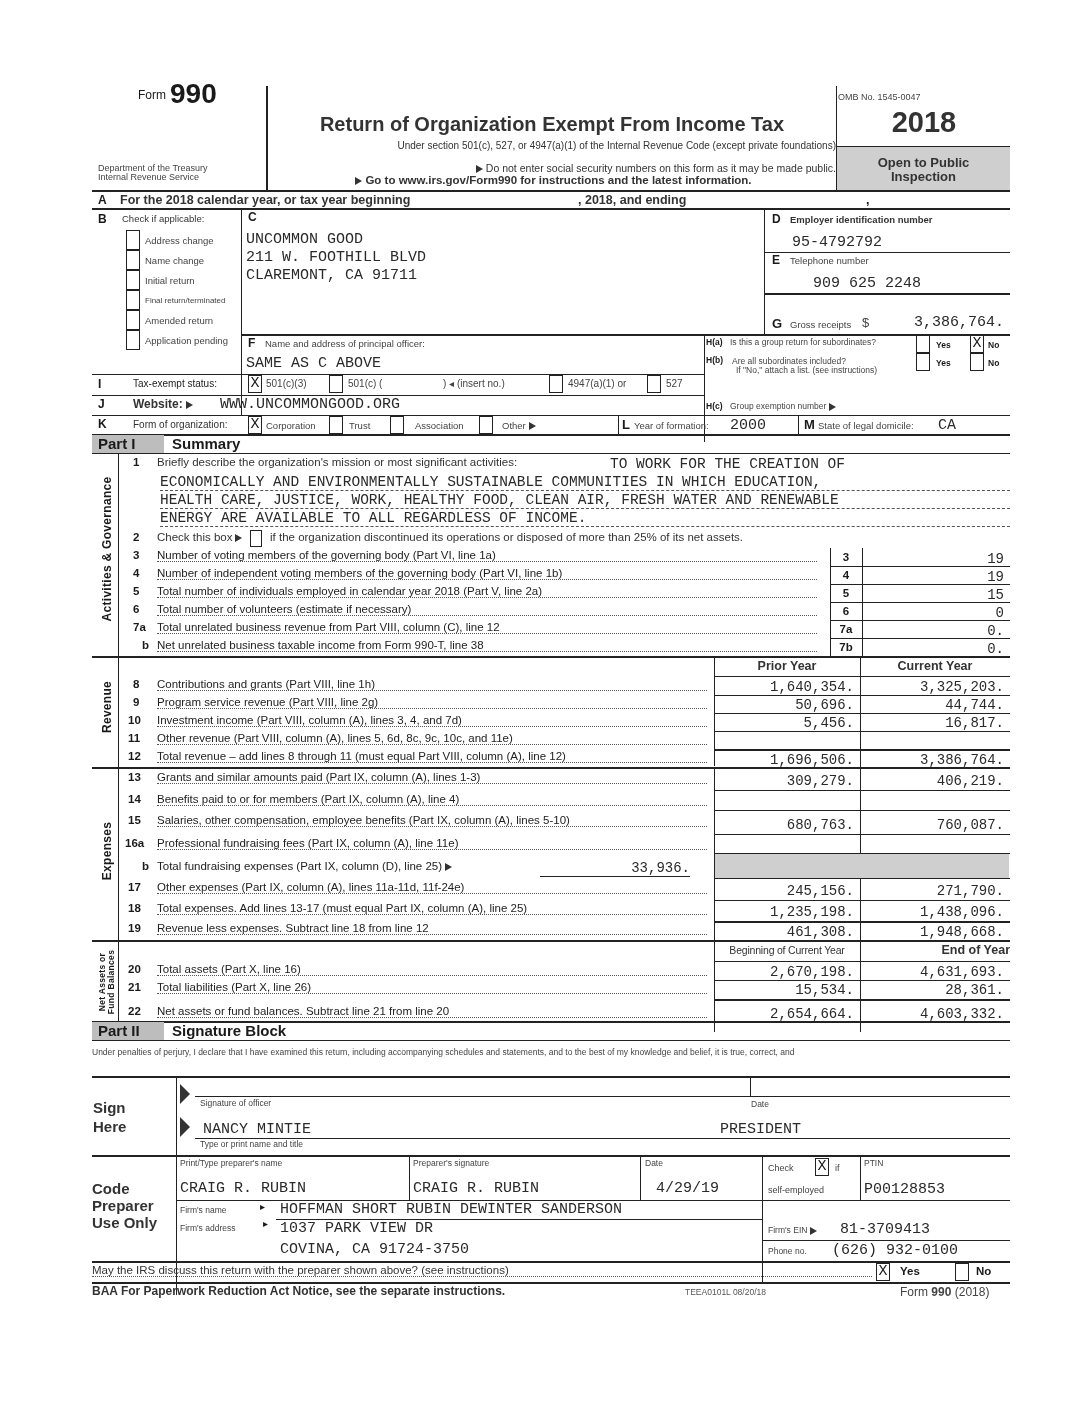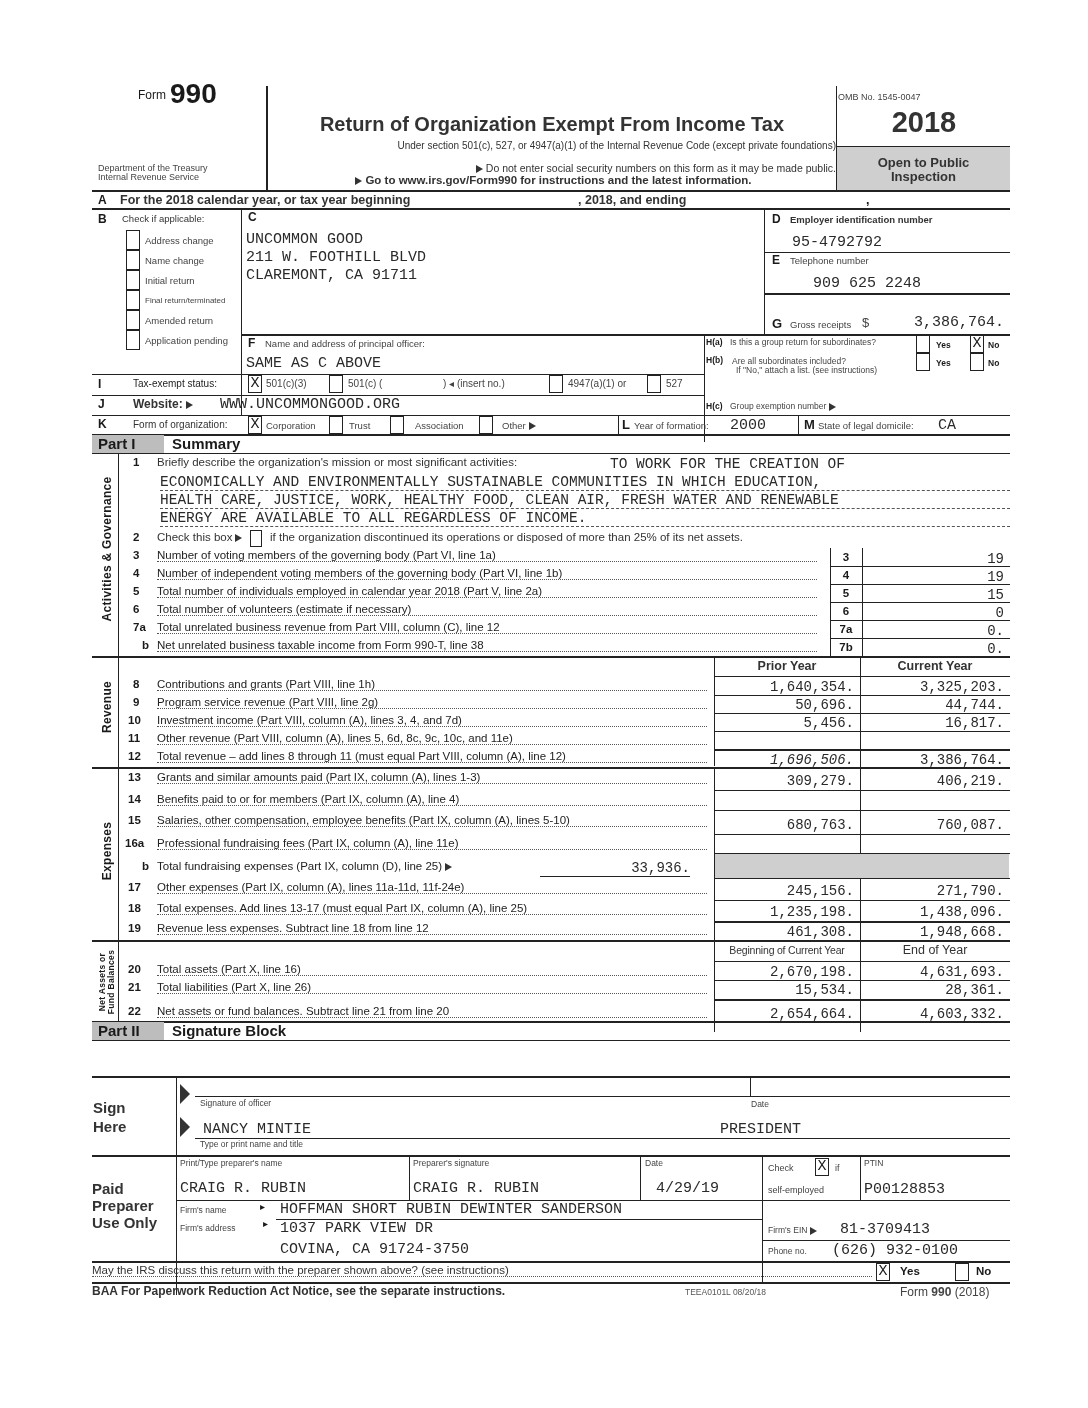--- a/index.html
+++ b/index.html
@@ -305,21 +305,21 @@
   <div>
     <div class="abs num" style="left:128px;top:732px;">11</div>
     <div class="row-desc dots" style="left:157px;top:732px;width:550px;">Other revenue (Part VIII, column (A), lines 5, 6d, 8c, 9c, 10c, and 11e)</div>
     <div class="val" style="left:714px;top:733px;width:140px;"></div>
     <div class="val" style="left:860px;top:733px;width:144px;"></div>
   </div>
   <div class="hl2" style="left:714px;top:749px;width:296px;"></div>
   <div>
     <div class="abs num" style="left:128px;top:750px;">12</div>
     <div class="row-desc dots" style="left:157px;top:750px;width:550px;">Total revenue – add lines 8 through 11 (must equal Part VIII, column (A), line 12)</div>
-    <div class="val" style="left:714px;top:752px;width:140px;font-style:italic;">1,696,506.</div>
+    <div class="val" style="left:714px;top:752px;width:140px;">1,696,506.</div>
     <div class="val" style="left:860px;top:752px;width:144px;">3,386,764.</div>
   </div>
 </div>
 
 <div class="hl2" style="left:92px;top:767px;width:918px;"></div>
 
 <div class="vl" style="left:714px;top:767px;height:265px;"></div>
 <div>
   <div>
     <div class="abs num" style="left:128px;top:771px;">13</div>
@@ -370,21 +370,21 @@
     <div class="abs num" style="left:128px;top:922px;">19</div>
     <div class="row-desc dots" style="left:157px;top:922px;width:550px;">Revenue less expenses. Subtract line 18 from line 12</div>
     <div class="val" style="left:714px;top:924px;width:140px;">461,308.</div>
     <div class="val" style="left:860px;top:924px;width:144px;">1,948,668.</div>
   </div>
 </div>
 
 <div class="hl2" style="left:92px;top:940px;width:918px;"></div>
 
 <div class="abs" style="left:714px;top:944px;width:146px;text-align:center;font-size:10.5px;color:#333;letter-spacing:-0.2px;">Beginning of Current Year</div>
-<div class="abs" style="left:860px;top:943px;width:150px;text-align:center;font-size:12.5px;font-weight:normal;color:#333;">End of Year</div>
+<div class="abs" style="left:860px;top:943px;width:150px;text-align:right;font-size:12.5px;font-weight:bold;color:#333;">End of Year</div>
 <div class="hl" style="left:714px;top:961px;width:296px;"></div>
 <div>
   <div>
     <div class="abs num" style="left:128px;top:963px;">20</div>
     <div class="row-desc dots" style="left:157px;top:963px;width:550px;">Total assets (Part X, line 16)</div>
     <div class="val" style="left:714px;top:964px;width:140px;">2,670,198.</div>
     <div class="val" style="left:860px;top:964px;width:144px;">4,631,693.</div>
   </div>
   <div class="hl" style="left:714px;top:980px;width:296px;"></div>
   <div>
@@ -404,20 +404,21 @@
 
 <div class="hl2" style="left:92px;top:1021px;width:918px;"></div>
 
 <div>
   <div class="partbox" style="left:92px;top:1022px;width:72px;">Part II</div>
   <div class="parttitle" style="left:172px;top:1022px;">Signature Block</div>
 </div>
 <div class="hl" style="left:92px;top:1040px;width:918px;"></div>
 
 <div class="abs" style="left:92px;top:1047px;width:918px;font-size:8.5px;color:#444;line-height:10px;">
+  <div>Under penalties of perjury, I declare that I have examined this return, including accompanying schedules and statements, and to the best of my knowledge and belief, it is true, correct, and</div>
 </div>
 
 <div class="hl2" style="left:92px;top:1076px;width:918px;"></div>
 
 <div>
   <div class="abs" style="left:93px;top:1098px;font-size:15px;font-weight:bold;color:#333;line-height:19px;">
     <div>Sign</div>
     <div>Here</div>
   </div>
   <div class="vl" style="left:176px;top:1077px;height:218px;"></div>
@@ -432,21 +433,21 @@
   <div class="abs mono" style="left:203px;top:1121px;font-size:15px;">NANCY MINTIE</div>
   <div class="abs mono" style="left:720px;top:1121px;font-size:15px;">PRESIDENT</div>
   <div class="hl" style="left:195px;top:1138px;width:815px;"></div>
   <div class="abs" style="left:200px;top:1139px;font-size:8.5px;color:#444;">Type or print name and title</div>
 </div>
 
 <div class="hl2" style="left:92px;top:1155px;width:918px;"></div>
 
 <div>
   <div class="abs" style="left:92px;top:1180px;font-size:15px;font-weight:bold;color:#333;line-height:17px;">
-    <div>Paid</div>
+    <div>Code</div>
     <div>Preparer</div>
     <div>Use Only</div>
   </div>
 
   <div class="abs" style="left:180px;top:1158px;font-size:8.5px;color:#444;">Print/Type preparer's name</div>
   <div class="abs mono" style="left:180px;top:1180px;font-size:15px;">CRAIG R. RUBIN</div>
   <div class="vl" style="left:409px;top:1155px;height:45px;"></div>
   <div class="abs" style="left:413px;top:1158px;font-size:8.5px;color:#444;">Preparer's signature</div>
   <div class="abs mono" style="left:413px;top:1180px;font-size:15px;">CRAIG R. RUBIN</div>
   <div class="vl" style="left:640px;top:1155px;height:45px;"></div>

